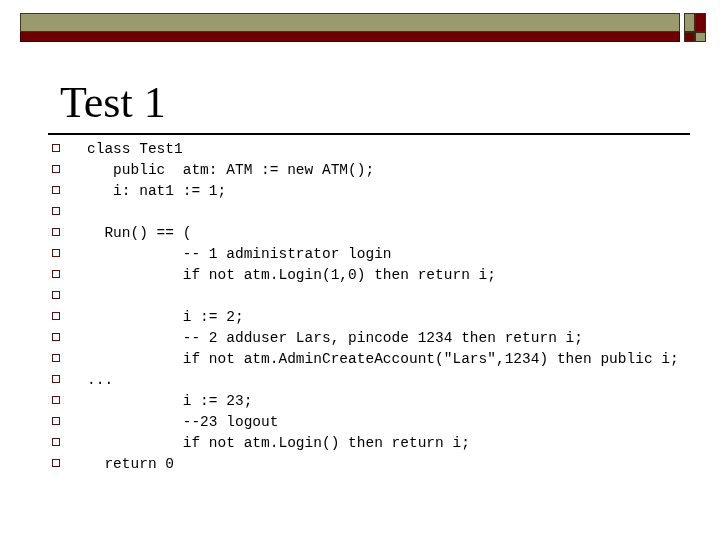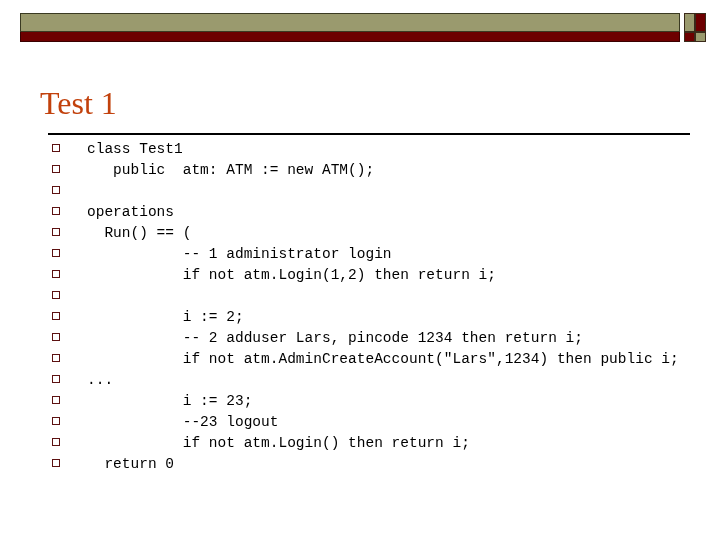--- a/index.html
+++ b/index.html
@@ -59,26 +59,26 @@
     border: 1px solid #3a2a1a;
   }
   #checker-tl { left: 0;   top: 0;    width: 11px; height: 19px; background: #9a9a6e; }
   #checker-tr { left: 11px; top: 0;   width: 11px; height: 19px; background: #6d0000; }
   #checker-bl { left: 0;   top: 19px; width: 11px; height: 10px; background: #6d0000; }
   #checker-br { left: 11px; top: 19px; width: 11px; height: 10px; background: #9a9a6e; }
 
   
   #slide-title {
     position: absolute;
-    left: 40px;
+    left: 60px;
     top: 84px;
     font-family: "Liberation Serif", serif;
-    font-size: 32px;
+    font-size: 44px;
     line-height: 38px;
-    color: #c2410c;
+    color: #000000;
     white-space: pre;
   }
   #title-rule {
     position: absolute;
     left: 48px;
     top: 133px;
     width: 642px;
     height: 0;
     border-top: 2px solid #000000;
   }
@@ -143,36 +143,36 @@
       <div class="line-row">
         <span class="bullet"></span>
         <span class="line-text">class Test1</span>
       </div>
       <div class="line-row">
         <span class="bullet"></span>
         <span class="line-text">   public  atm: ATM := new ATM();</span>
       </div>
       <div class="line-row">
         <span class="bullet"></span>
-      </div>
-      <div class="line-row">
-        <span class="bullet"></span>
-        <span class="line-text">operations</span>
+        <span class="line-text">   i: nat1 := 1;</span>
+      </div>
+      <div class="line-row">
+        <span class="bullet"></span>
       </div>
       <div class="line-row">
         <span class="bullet"></span>
         <span class="line-text">  Run() == (</span>
       </div>
       <div class="line-row">
         <span class="bullet"></span>
         <span class="line-text">           -- 1 administrator login</span>
       </div>
       <div class="line-row">
         <span class="bullet"></span>
-        <span class="line-text">           if not atm.Login(1,2) then return i;</span>
+        <span class="line-text">           if not atm.Login(1,0) then return i;</span>
       </div>
       <div class="line-row">
         <span class="bullet"></span>
         <span class="line-text"></span>
       </div>
       <div class="line-row">
         <span class="bullet"></span>
         <span class="line-text">           i := 2;</span>
       </div>
       <div class="line-row">

